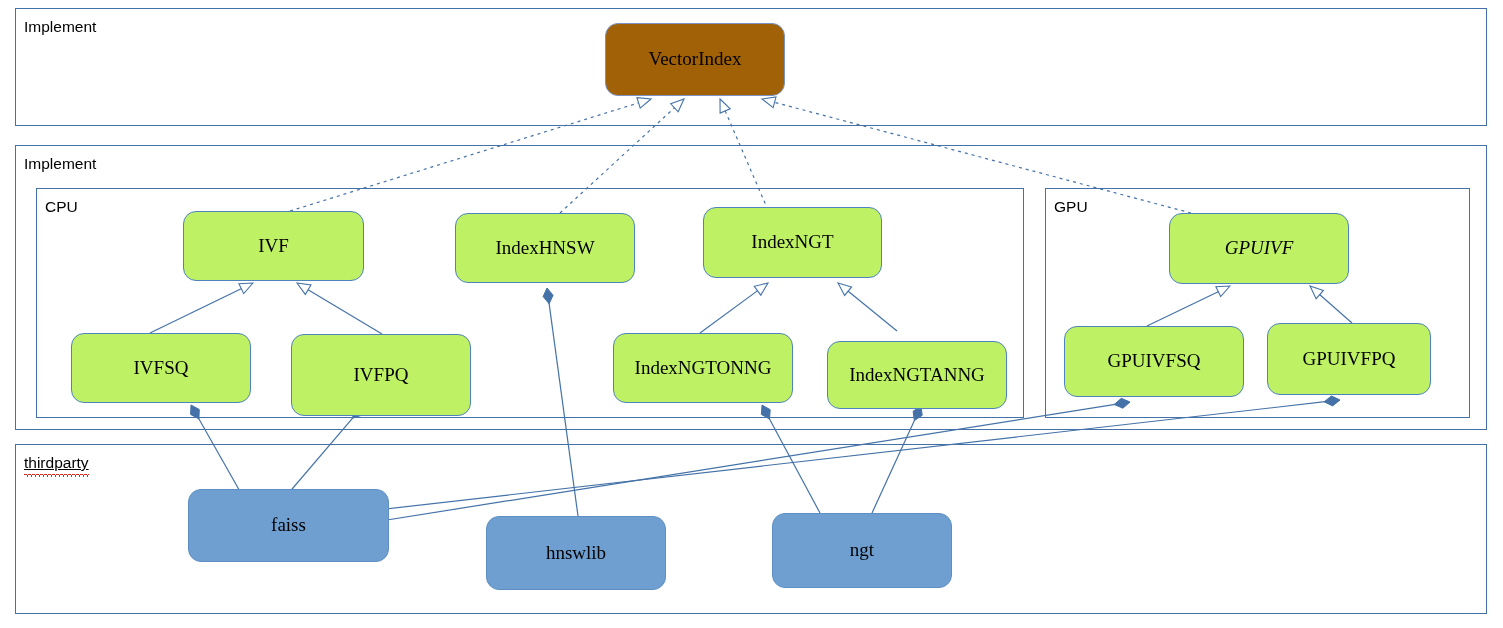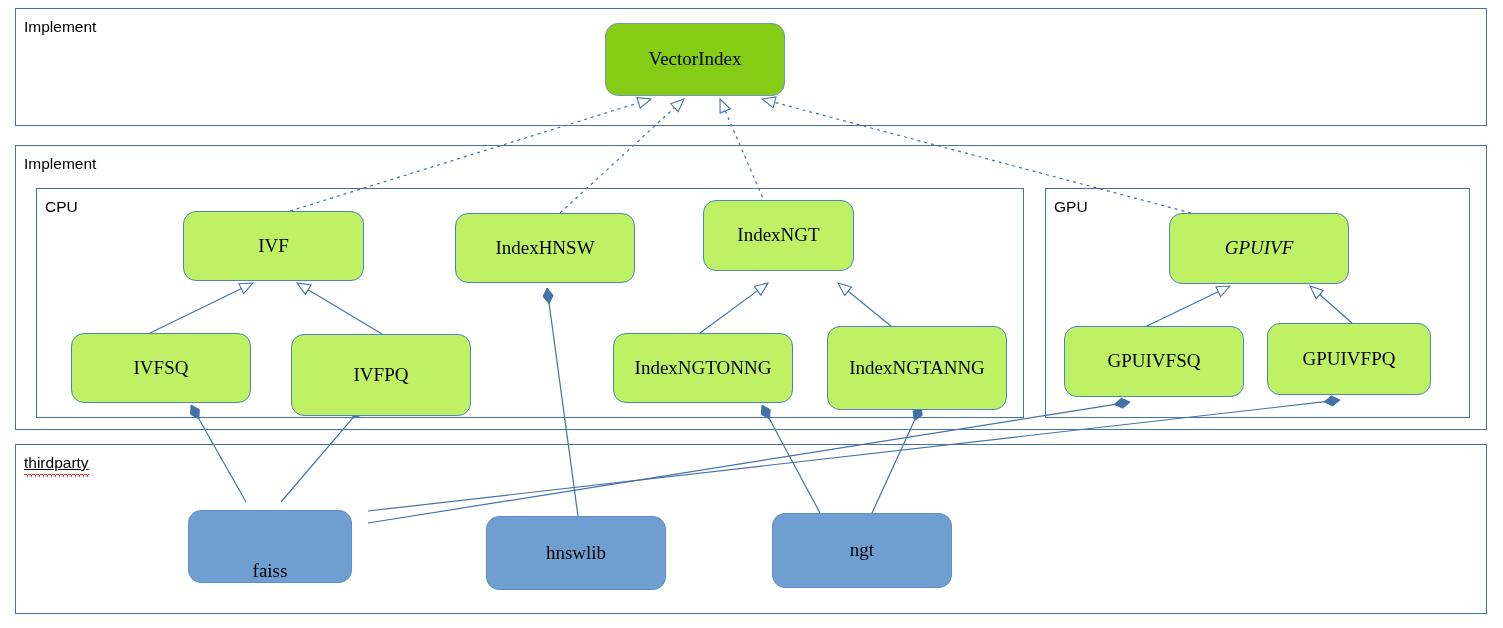--- a/index.html
+++ b/index.html
@@ -61,21 +61,21 @@
     display: flex;
     align-items: center;
     justify-content: center;
     font-family: "Liberation Serif", serif;
     font-size: 19px;
     color: #000000;
     text-align: center;
     line-height: 1.1;
   }
   .node.iface {
-    background: #84cc16;
+    background: #a16207;
     border: 1.4px solid #7a93c4;
   }
   .node.impl {
     background: #bef264;
     border: 1.4px solid #4f83bd;
   }
   .node.third {
     background: #6f9fd1;
     border: 1.4px solid #5d8fc4;
   }
@@ -137,45 +137,45 @@
   <div id="node-layer">
       <div class="node iface" style="left: 605px; top: 23px; width: 180px; height: 73px;">
         <span>VectorIndex</span>
       </div>
       <div class="node impl" style="left: 183px; top: 211px; width: 181px; height: 70px;">
         <span>IVF</span>
       </div>
       <div class="node impl" style="left: 455px; top: 213px; width: 180px; height: 70px;">
         <span>IndexHNSW</span>
       </div>
-      <div class="node impl" style="left: 703px; top: 200px; width: 151px; height: 71px;">
+      <div class="node impl" style="left: 703px; top: 207px; width: 179px; height: 71px;">
         <span>IndexNGT</span>
       </div>
       <div class="node impl" style="left: 1169px; top: 213px; width: 180px; height: 71px; font-style: italic;">
         <span>GPUIVF</span>
       </div>
       <div class="node impl" style="left: 71px; top: 333px; width: 180px; height: 70px;">
         <span>IVFSQ</span>
       </div>
       <div class="node impl" style="left: 291px; top: 334px; width: 180px; height: 82px;">
         <span>IVFPQ</span>
       </div>
       <div class="node impl" style="left: 613px; top: 333px; width: 180px; height: 70px;">
         <span>IndexNGTONNG</span>
       </div>
-      <div class="node impl" style="left: 827px; top: 326px; width: 180px; height: 84px;">
+      <div class="node impl" style="left: 827px; top: 341px; width: 180px; height: 68px;">
         <span>IndexNGTANNG</span>
       </div>
       <div class="node impl" style="left: 1064px; top: 326px; width: 180px; height: 71px;">
         <span>GPUIVFSQ</span>
       </div>
       <div class="node impl" style="left: 1267px; top: 323px; width: 164px; height: 72px;">
         <span>GPUIVFPQ</span>
       </div>
-      <div class="node third" style="left: 188px; top: 510px; width: 164px; height: 73px; align-items: flex-end;">
+      <div class="node third" style="left: 188px; top: 489px; width: 201px; height: 73px;">
         <span>faiss</span>
       </div>
       <div class="node third" style="left: 486px; top: 516px; width: 180px; height: 74px; text-align: center;">
         <span>hnswlib</span>
       </div>
       <div class="node third" style="left: 772px; top: 513px; width: 180px; height: 75px;">
         <span>ngt</span>
       </div>
     </div>
 

